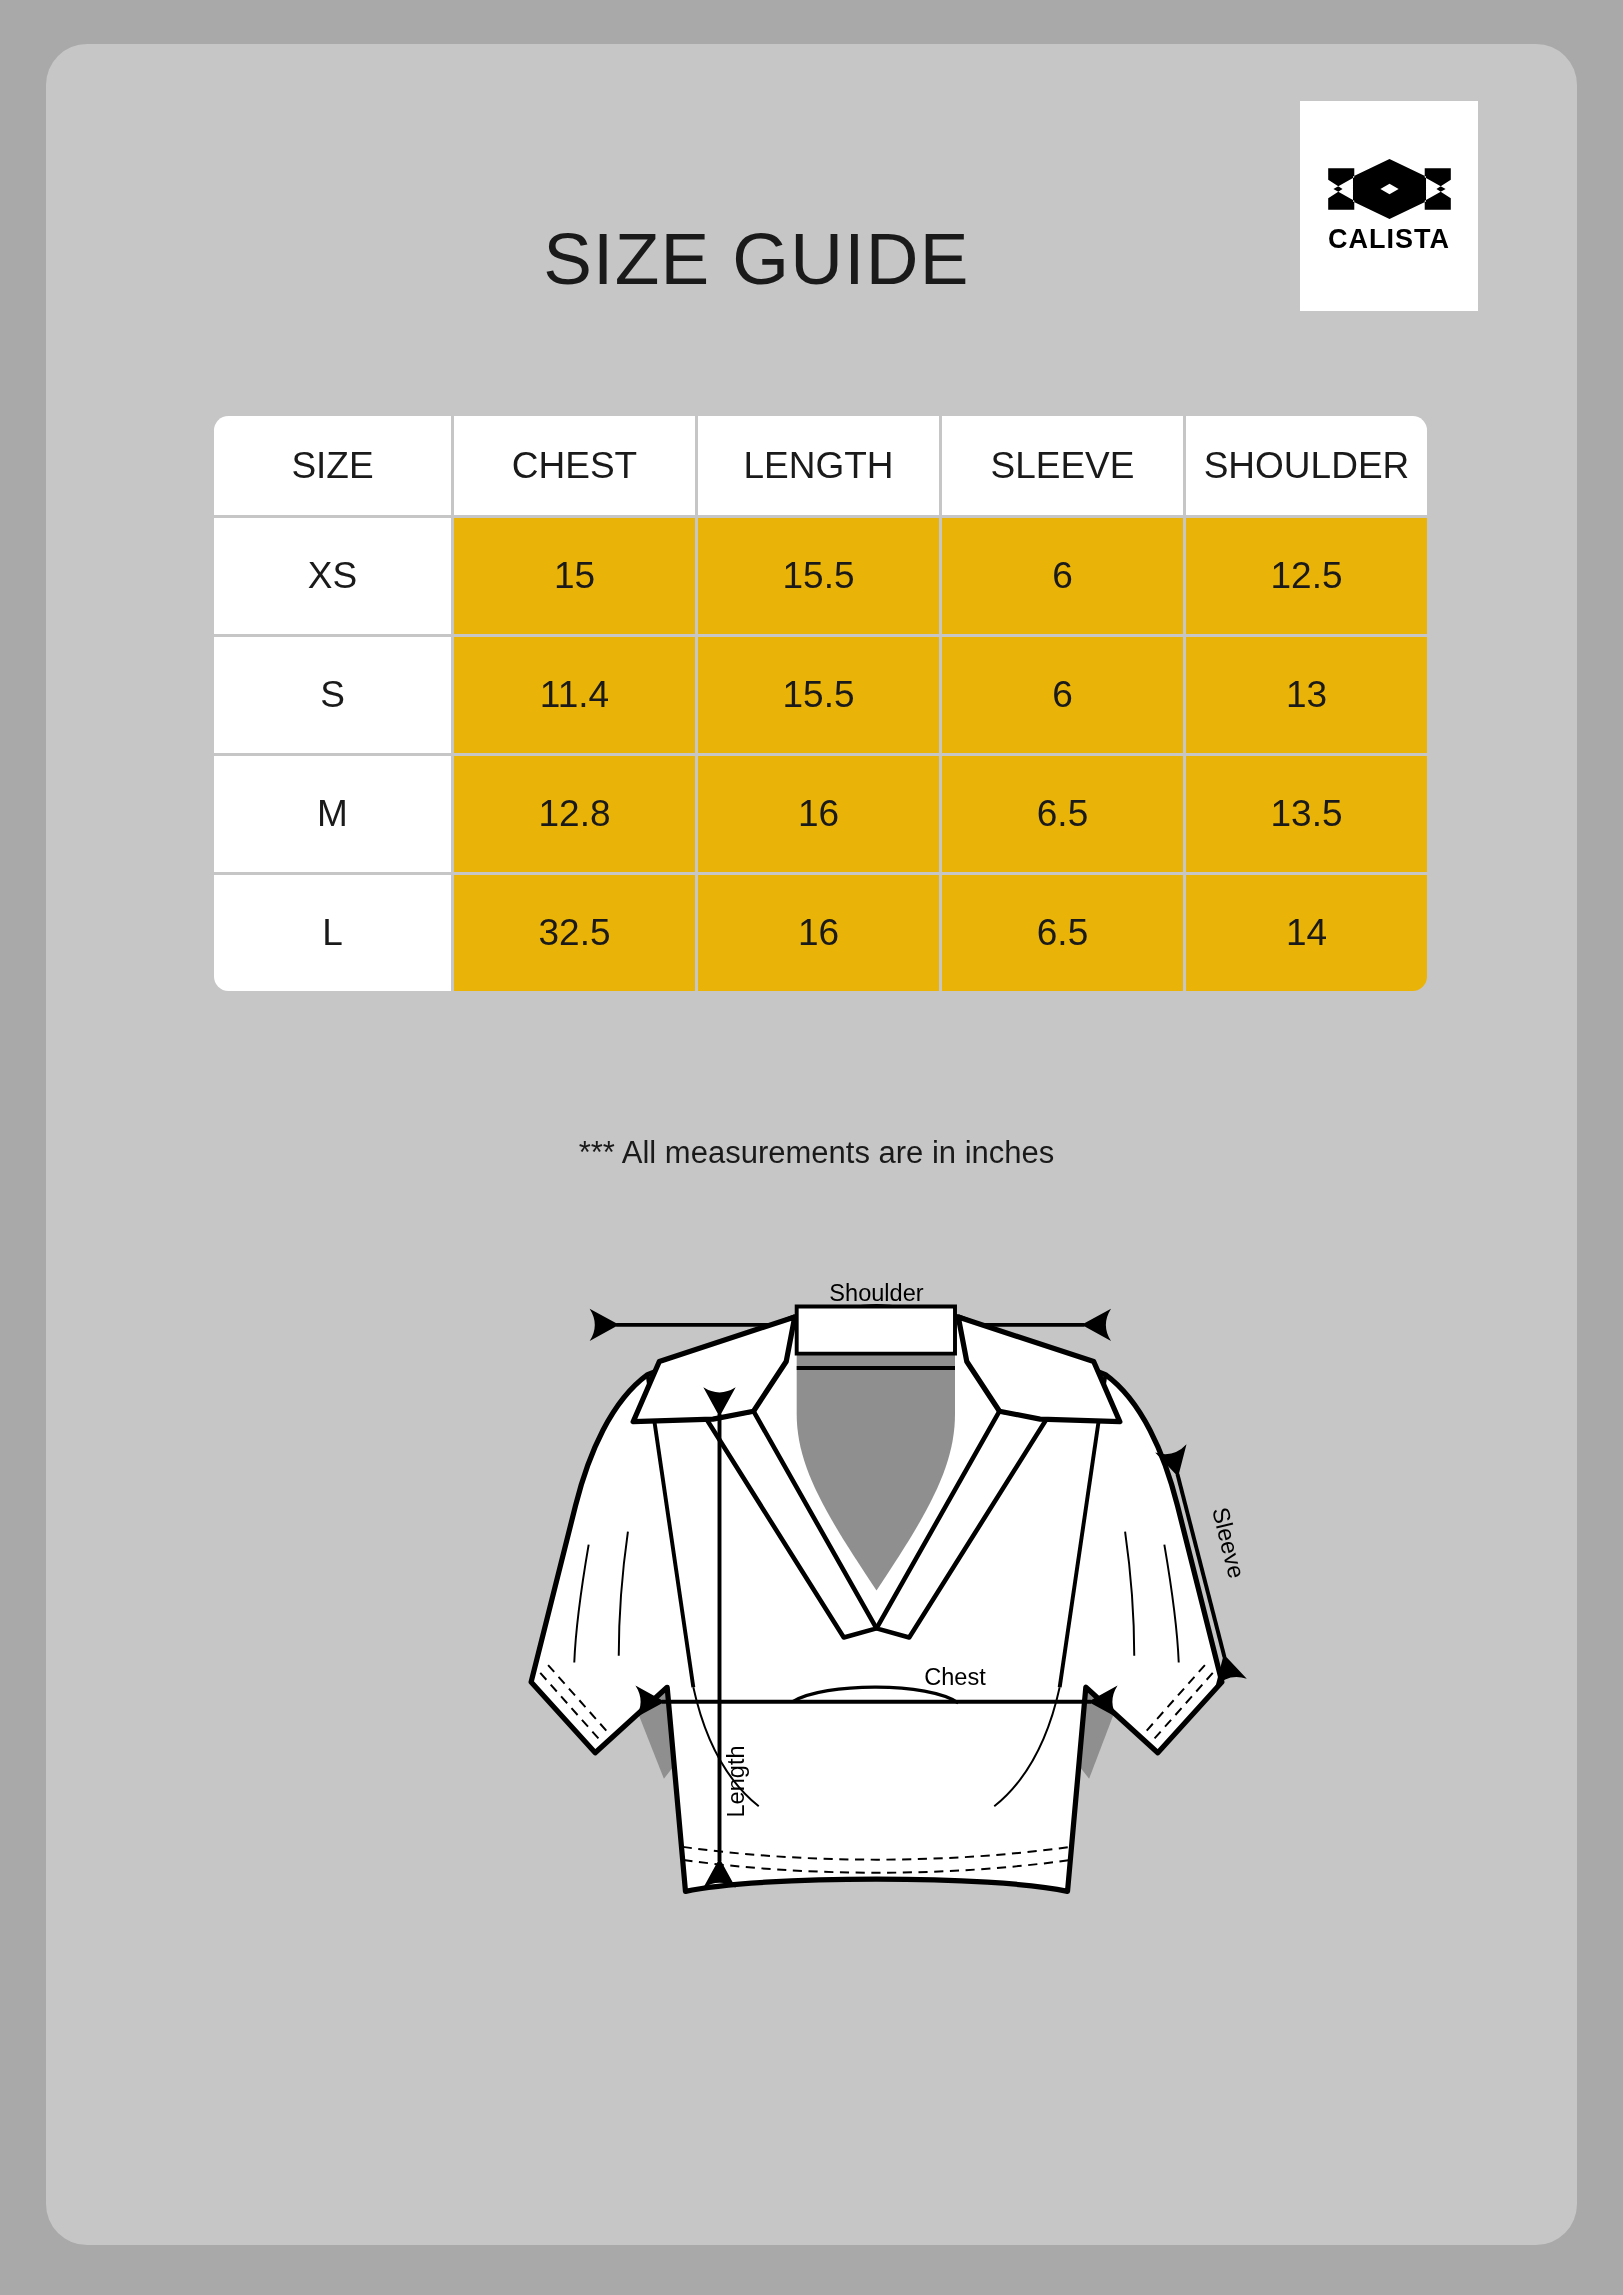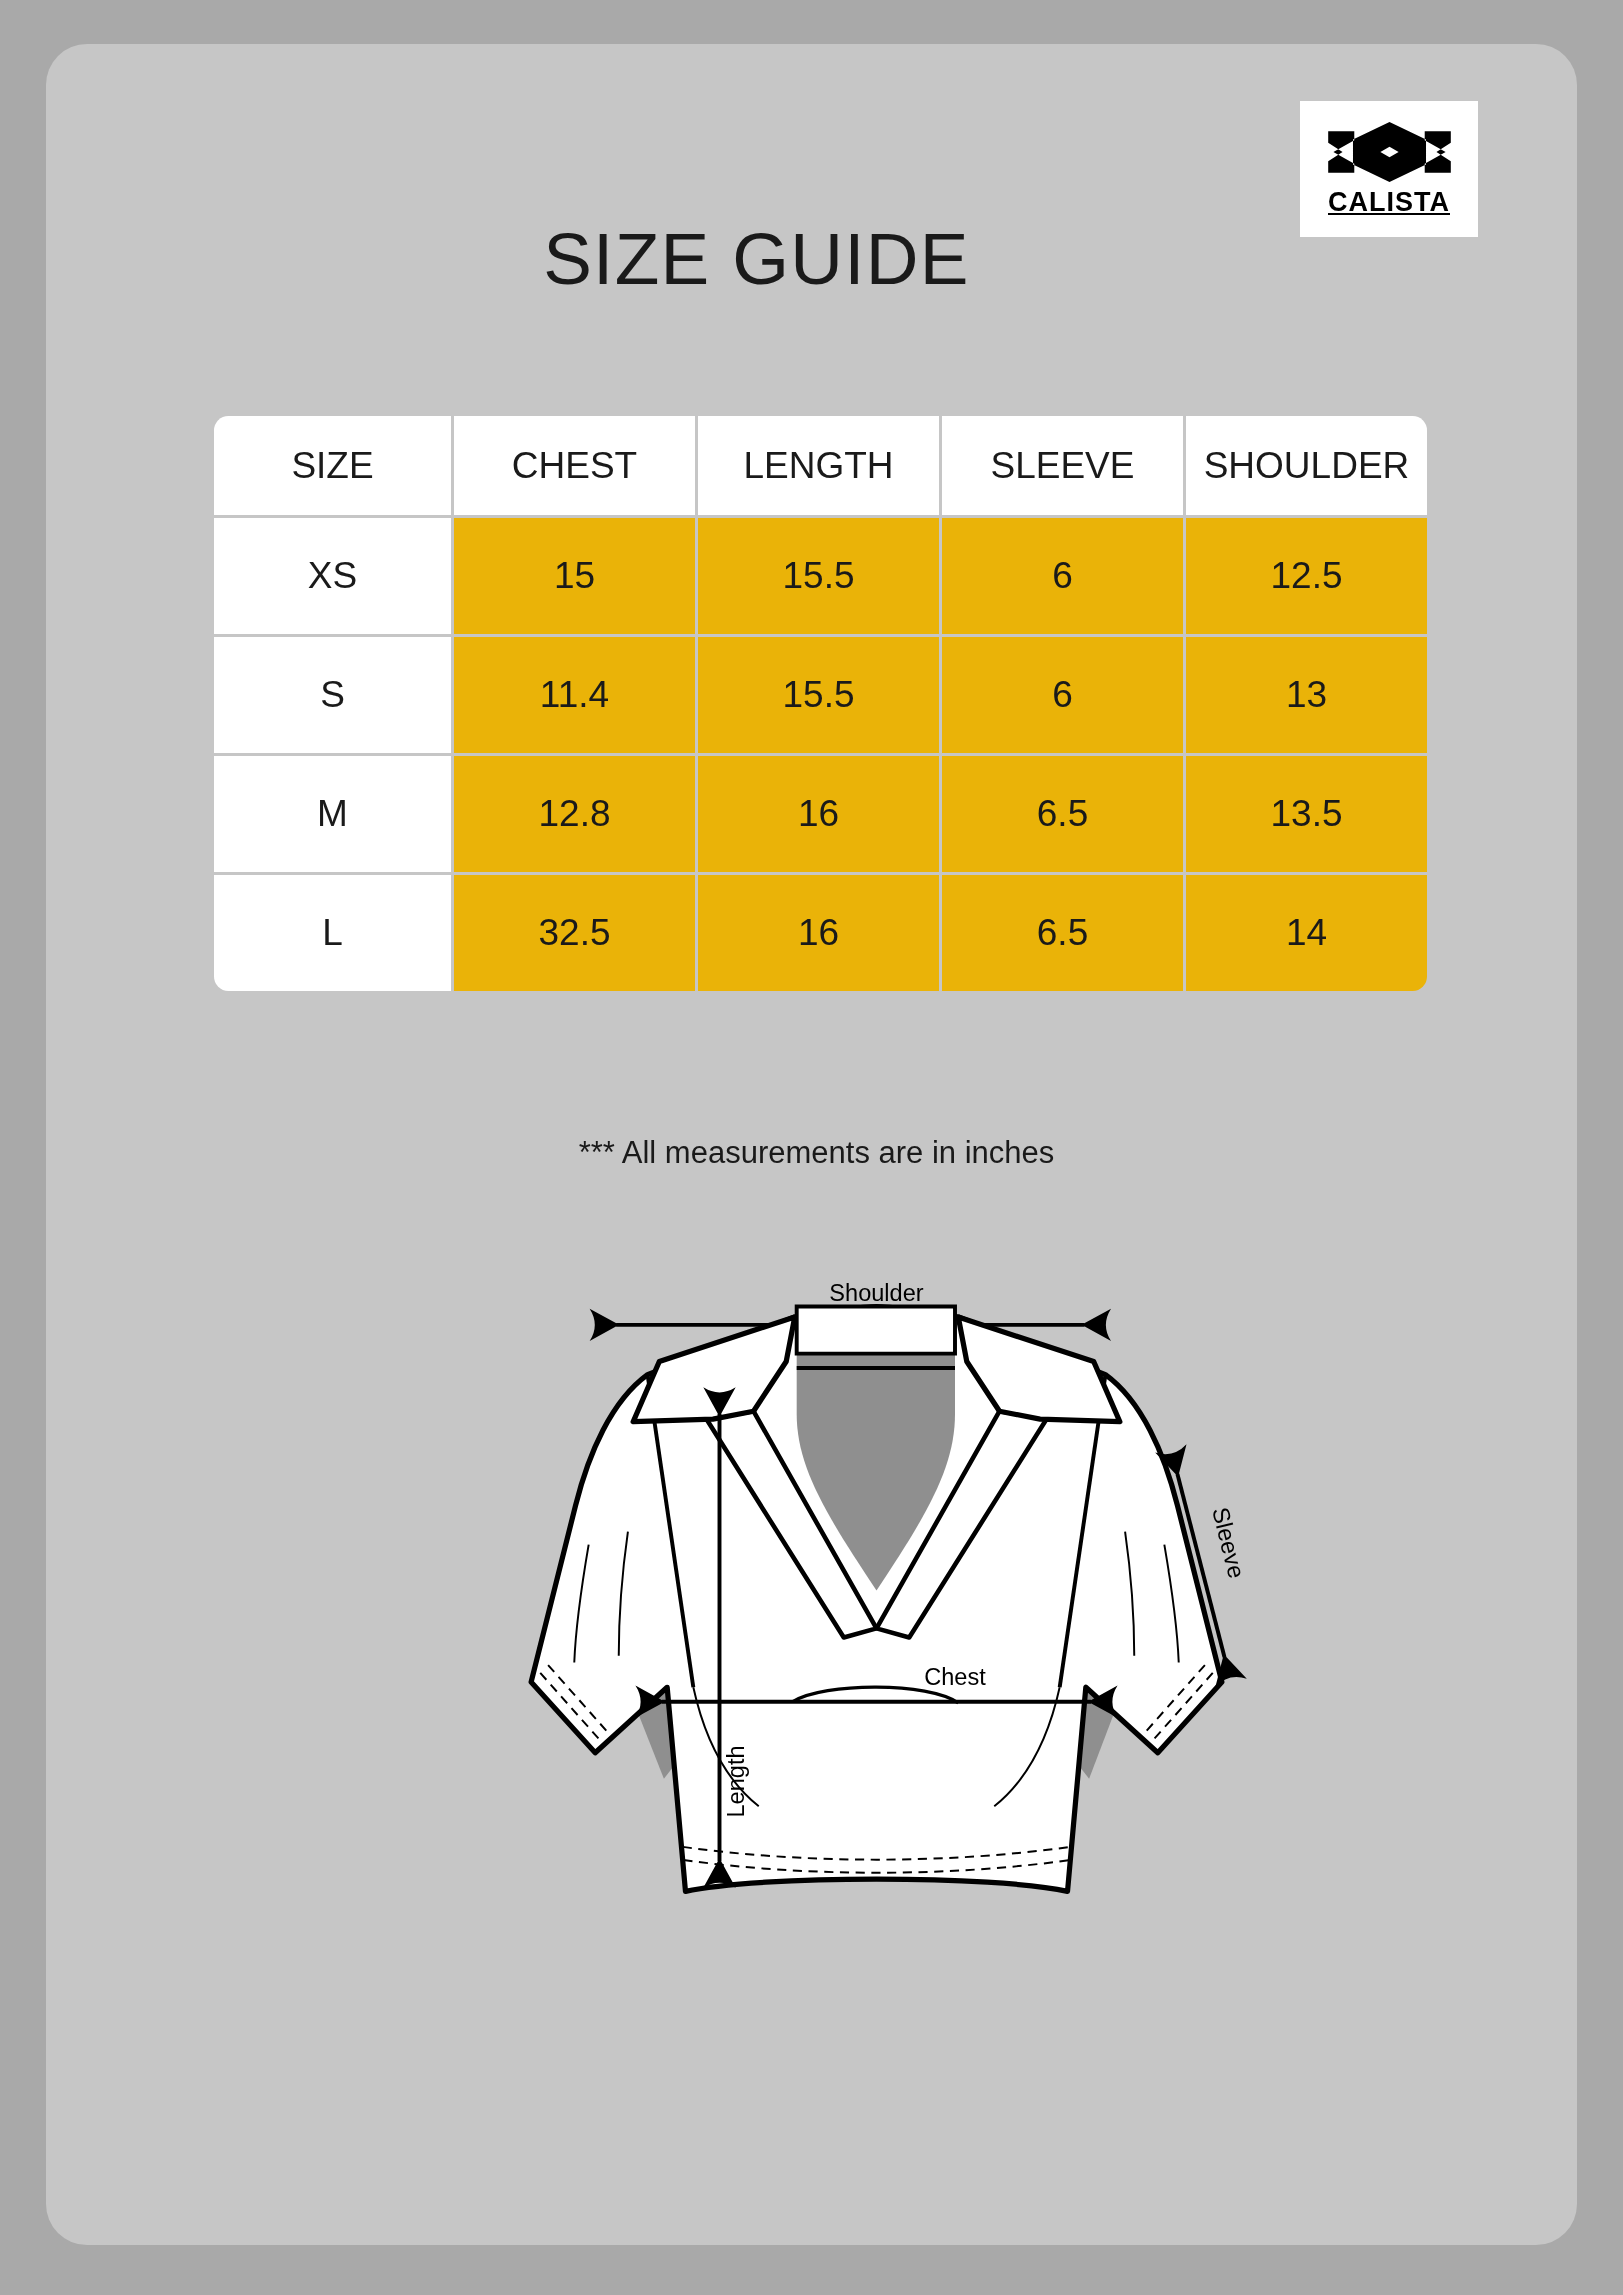--- a/index.html
+++ b/index.html
@@ -26,27 +26,26 @@
     height: 2201px;
     background: #c6c6c6;
     border-radius: 41px;
   }
   
   #logo-box {
     position: absolute;
     left: 1300px;
     top: 101px;
     width: 178px;
-    height: 136px;
+    height: 210px;
     background: #ffffff;
     display: flex;
     flex-direction: column;
     align-items: center;
     justify-content: center;
-    text-decoration: underline;
   }
   #logo-mark {
     width: 123px;
     height: 60px;
   }
   #logo-word {
     font-family: "Liberation Sans", sans-serif;
     font-weight: bold;
     font-size: 27px;
     letter-spacing: 1px;

